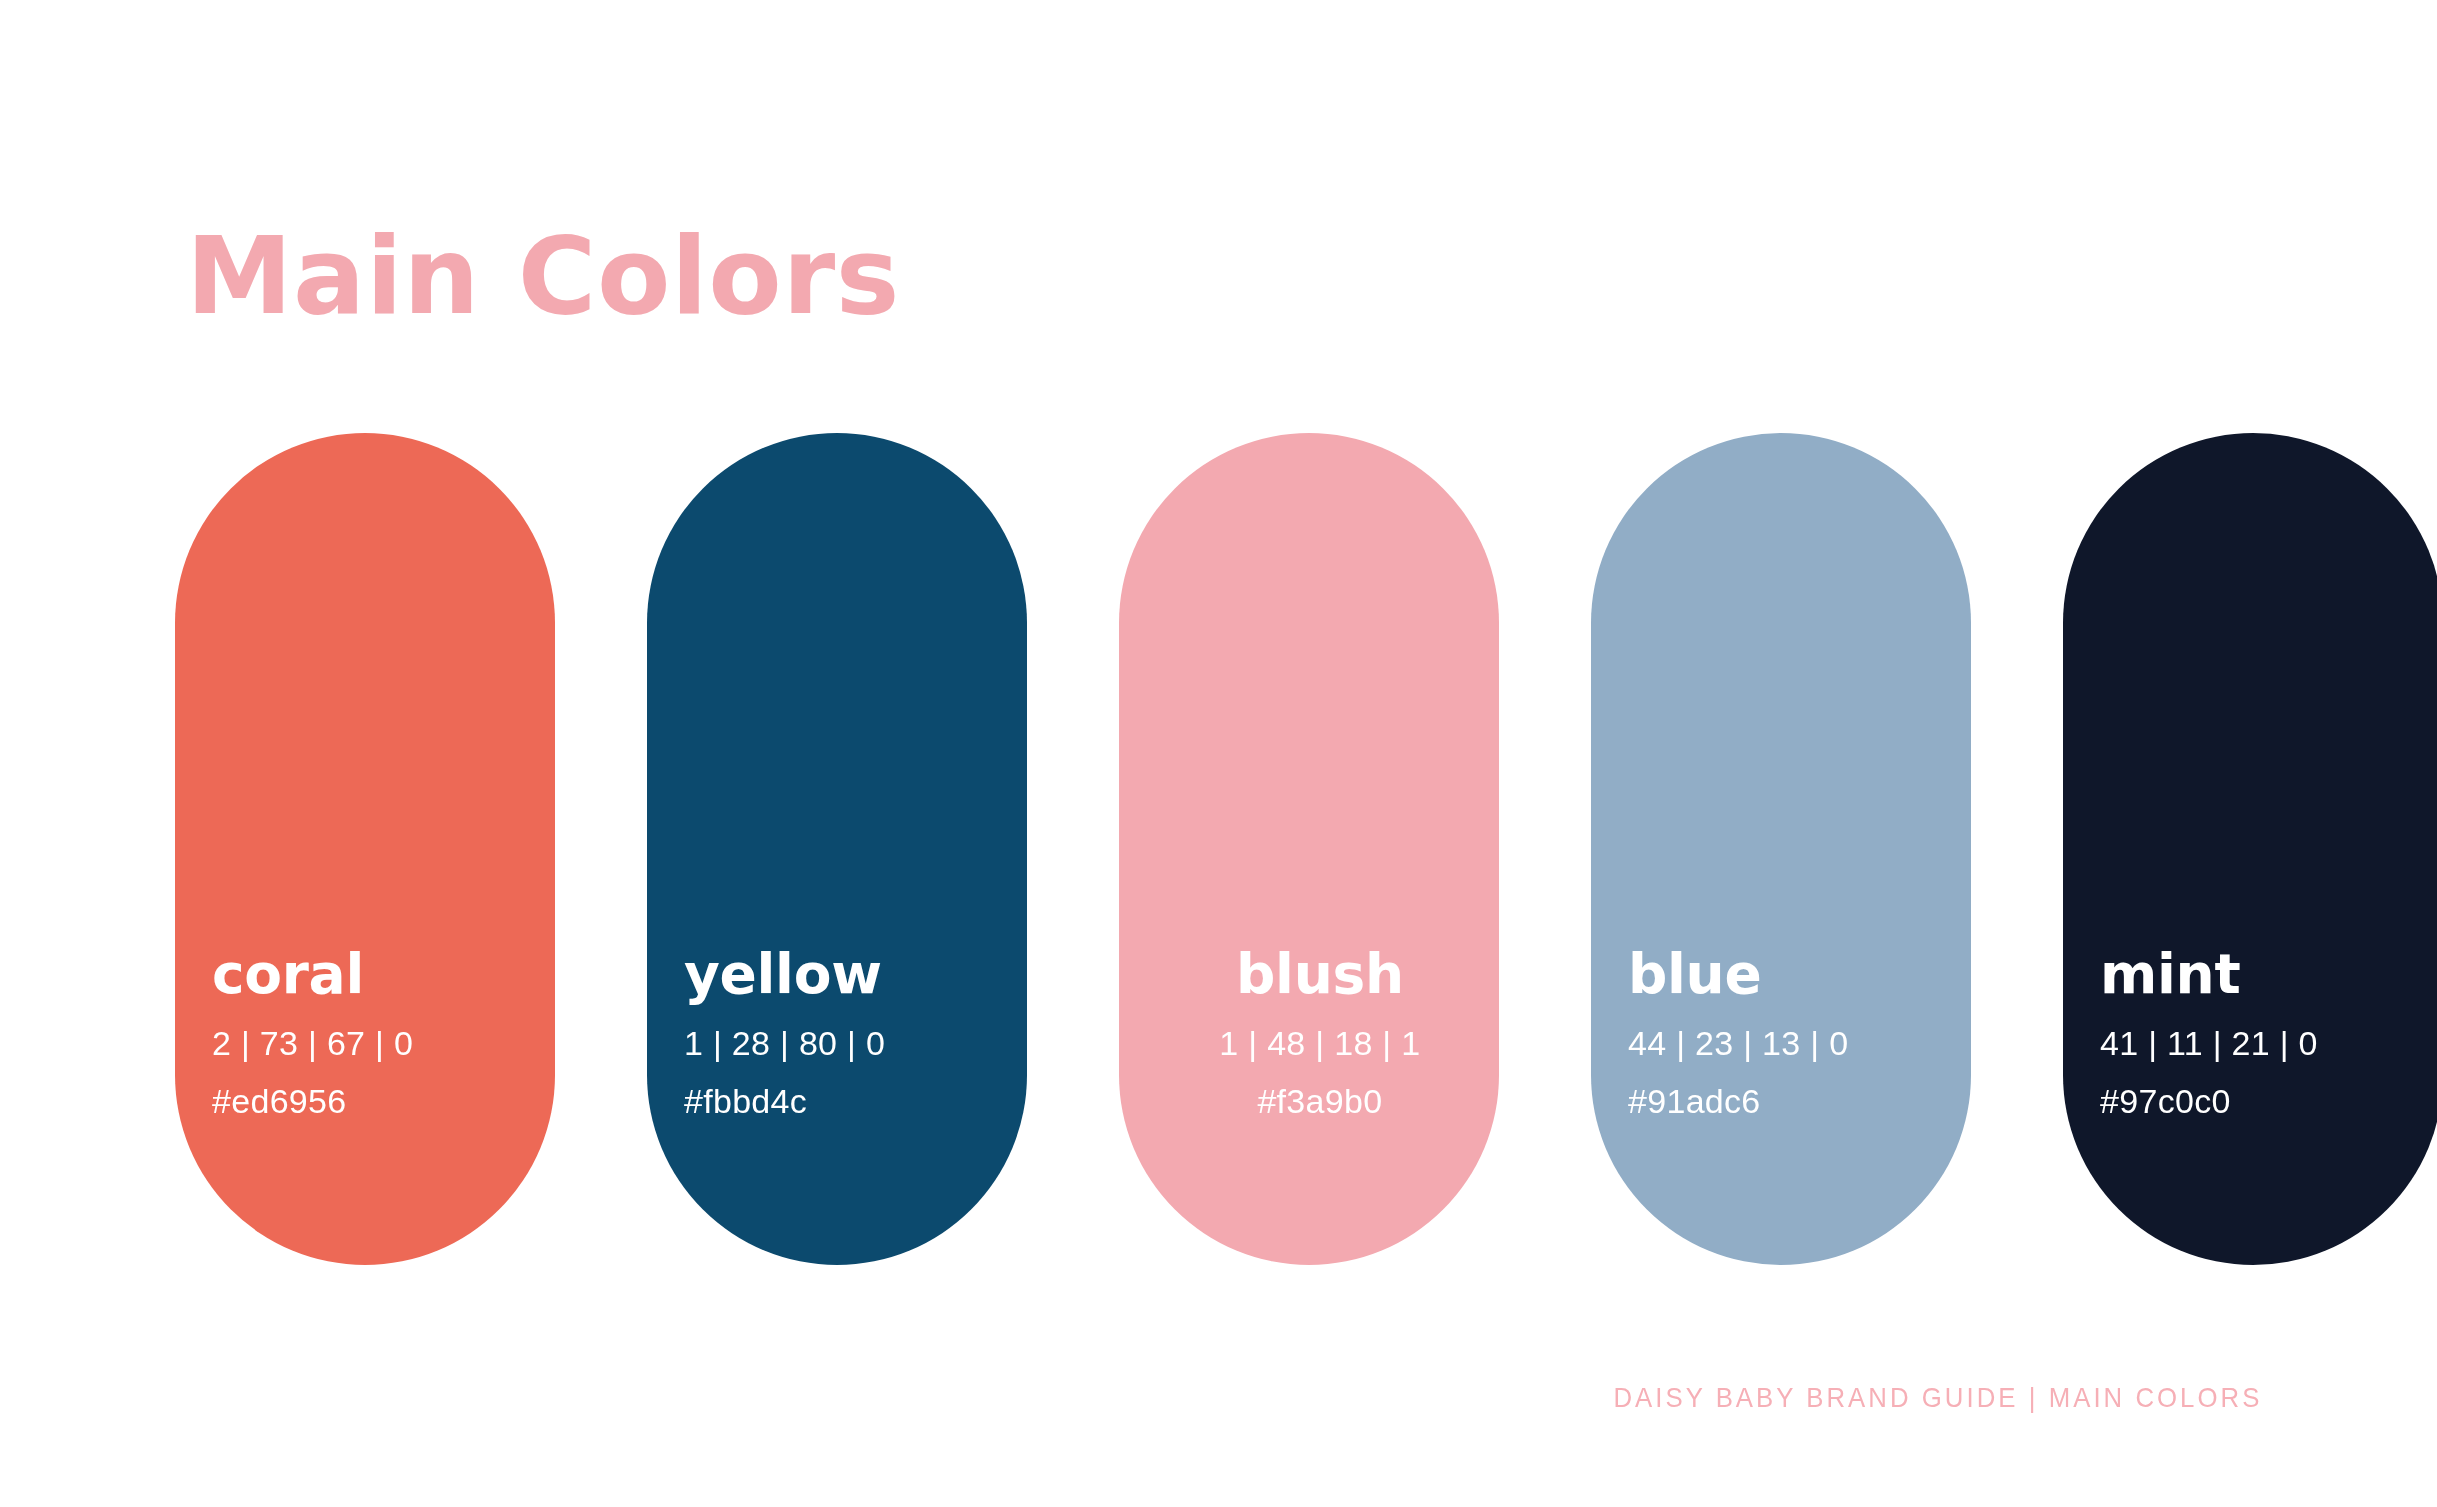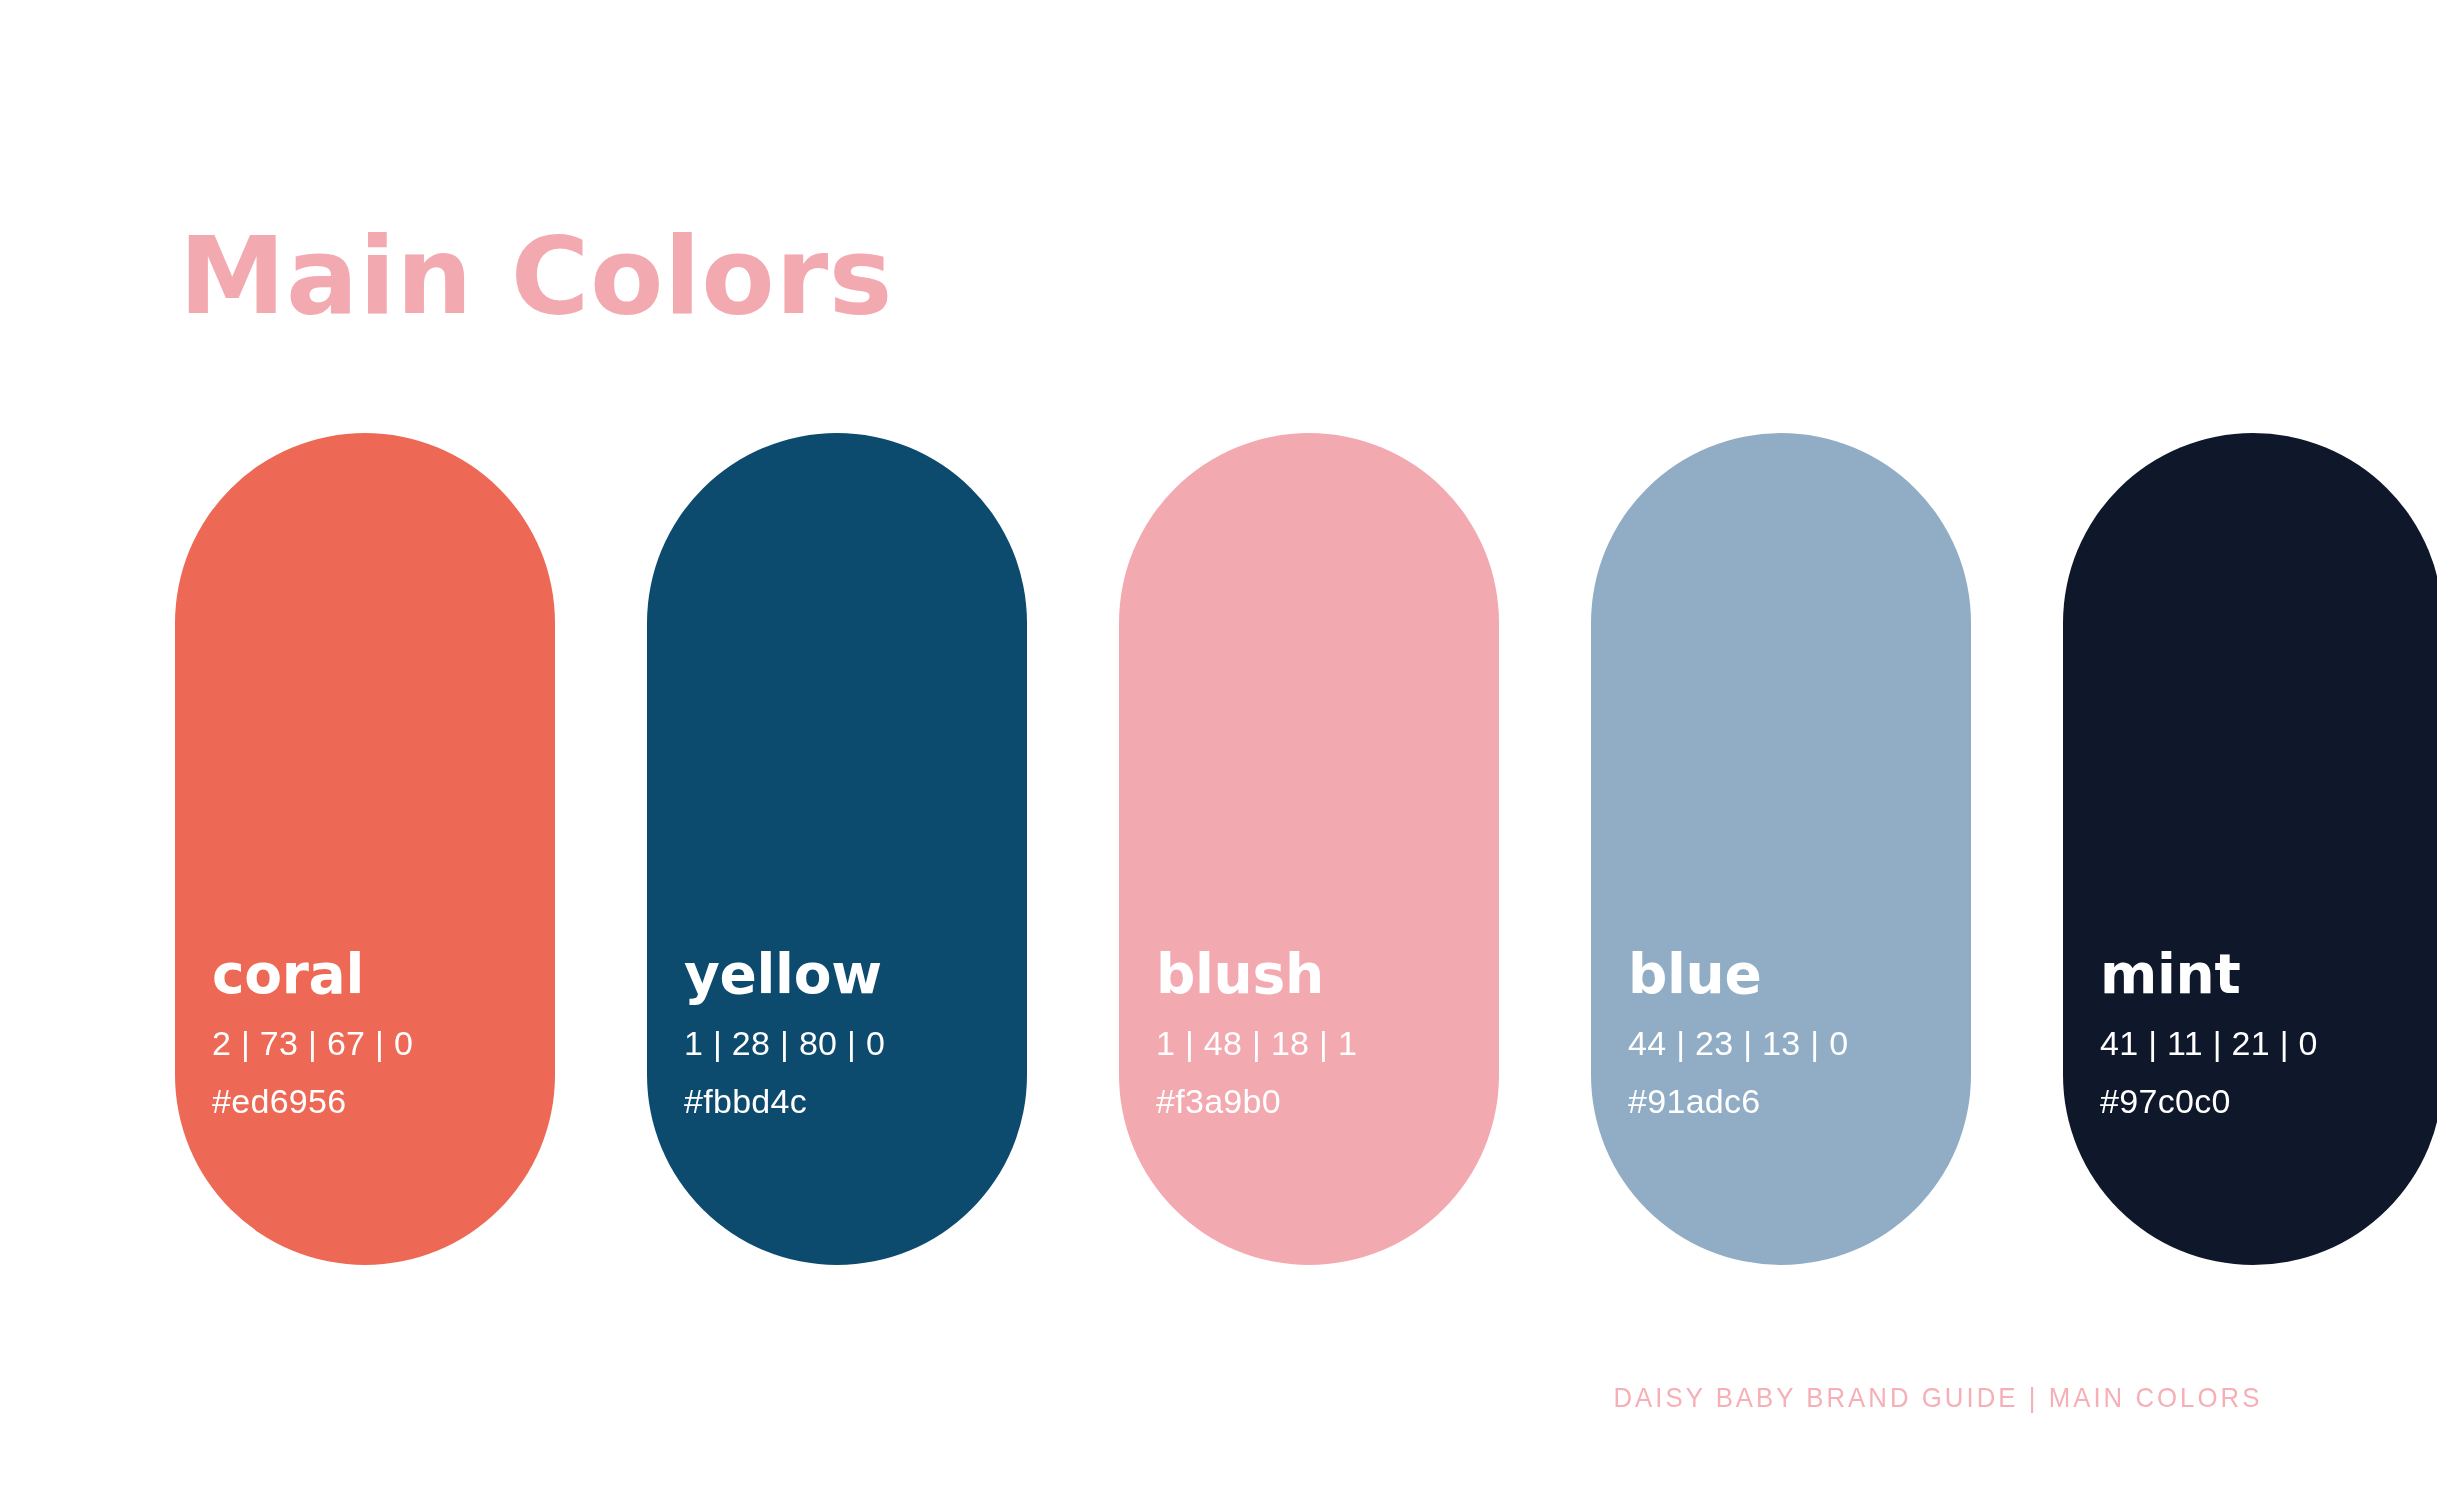--- a/index.html
+++ b/index.html
@@ -12,21 +12,21 @@
     height: 1508px;
     position: relative;
     overflow: hidden;
     font-family: "Liberation Sans", sans-serif;
     -webkit-font-smoothing: antialiased;
   }
 
   
   .page-title {
     position: absolute;
-    left: 179px;
+    left: 186px;
     top: 151px;
     font-family: "DejaVu Sans", sans-serif;
     font-weight: 700;
     font-size: 107px;
     line-height: 1;
     letter-spacing: 0.6px;
     color: #f3a9b0;
     white-space: nowrap;
   }
 
@@ -123,21 +123,21 @@
     </div>
 
     <div class="swatch" style="background: #0c4a6e;">
       <div class="swatch-text" style="color: rgb(255, 255, 255);">
         <div class="swatch-name">yellow</div>
         <div class="swatch-cmyk">1 | 28 | 80 | 0</div>
         <div class="swatch-hex">#fbbd4c</div>
       </div>
     </div>
 
-    <div class="swatch" style="background: rgb(243, 169, 176);">
+    <div class="swatch" style="background: rgb(243, 169, 176); text-align: center;">
       <div class="swatch-text" style="color: rgb(255, 255, 255);">
         <div class="swatch-name">blush</div>
         <div class="swatch-cmyk">1 | 48 | 18 | 1</div>
         <div class="swatch-hex">#f3a9b0</div>
       </div>
     </div>
 
     <div class="swatch" style="background: rgb(145, 173, 198);">
       <div class="swatch-text" style="color: rgb(255, 255, 255);">
         <div class="swatch-name">blue</div>

